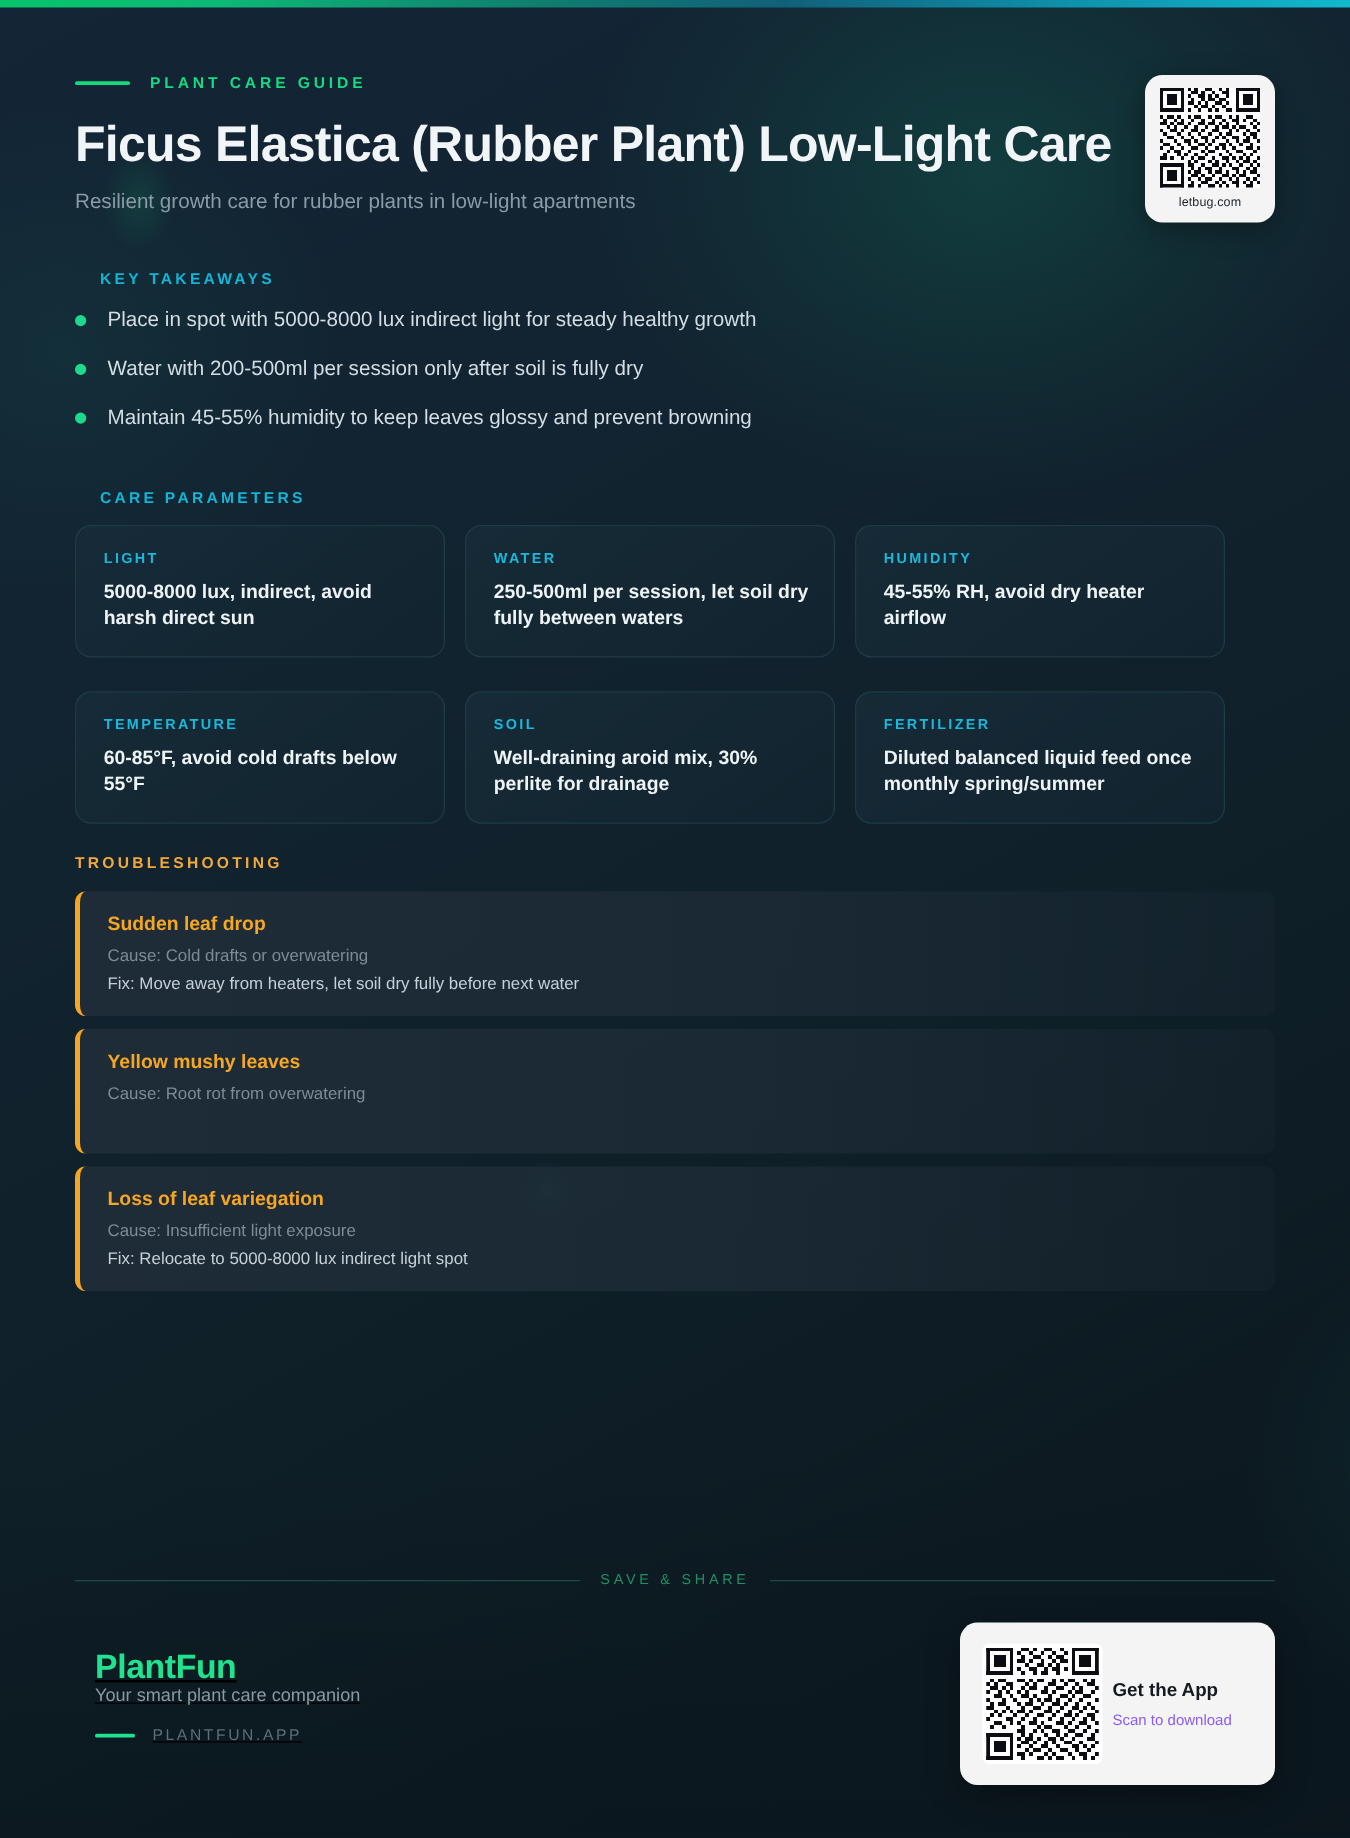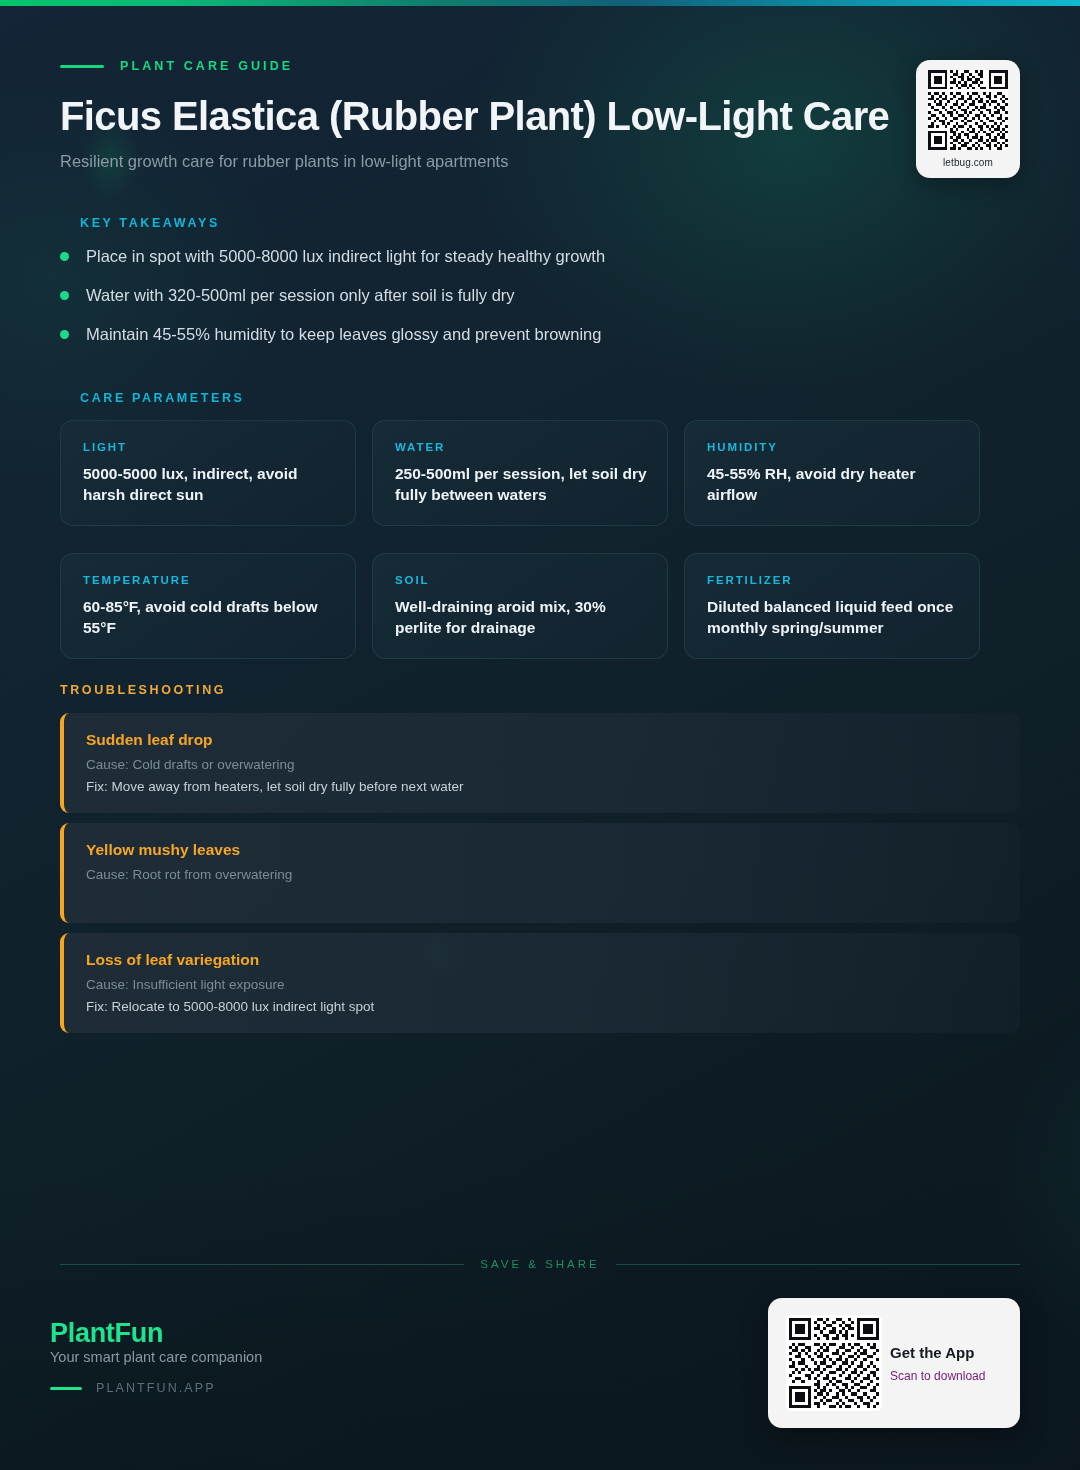--- a/index.html
+++ b/index.html
@@ -249,21 +249,21 @@
   }
   #footer-divider .label {
     font-size: 11.5px;
     letter-spacing: 3px;
     color: #1f8f64;
     font-weight: normal;
     white-space: nowrap;
   }
 
   
-  #footer-brand { position: absolute; left: 50px; top: 1318px; }
+  #footer-brand { position: absolute; left: 76px; top: 1318px; text-decoration: underline; }
   #brand-name {
     font-size: 27px;
     font-weight: bold;
     color: #1fe38f;
     letter-spacing: -0.3px;
   }
   #brand-tagline {
     font-size: 14.5px;
     color: #8b99a3;
   }
@@ -303,21 +303,21 @@
   }
   #footer-app-card .qr { width: 90px; height: 90px; }
   #footer-app-card .app-text { display: flex; flex-direction: column; gap: 8px; }
   #footer-app-card .app-title {
     font-size: 15px;
     font-weight: bold;
     color: #141a21;
   }
   #footer-app-card .app-sub {
     font-size: 12px;
-    color: #701a75;
+    color: #8b5cf6;
   }
 </style>
 </head>
 <body>
 
 <div id="bg-base"></div>
 <div id="bg-glow-top"></div>
 <div id="bg-glow-mid"></div>
 <div id="bg-glow-left"></div>
 <div id="bg-blob-a"></div>
@@ -581,34 +581,34 @@
 
   <div class="section-label cyan" style="left:60px; top:216px;">KEY TAKEAWAYS</div>
 
   <div id="takeaways">
     <div class="takeaway">
       <span class="takeaway-dot"></span>
       <span class="takeaway-text">Place in spot with 5000-8000 lux indirect light for steady healthy growth</span>
     </div>
     <div class="takeaway">
       <span class="takeaway-dot"></span>
-      <span class="takeaway-text">Water with 320-500ml per session only after soil is fully dry</span>
+      <span class="takeaway-text">Water with 200-500ml per session only after soil is fully dry</span>
     </div>
     <div class="takeaway">
       <span class="takeaway-dot"></span>
       <span class="takeaway-text">Maintain 45-55% humidity to keep leaves glossy and prevent browning</span>
     </div>
   </div>
 
   <div class="section-label cyan" style="left:60px; top:391px;">CARE PARAMETERS</div>
 
   <div id="params-grid">
     <div class="param-card">
       <div class="param-label">LIGHT</div>
-      <div class="param-value">5000-5000 lux, indirect, avoid harsh direct sun</div>
+      <div class="param-value">5000-8000 lux, indirect, avoid harsh direct sun</div>
     </div>
     <div class="param-card">
       <div class="param-label">WATER</div>
       <div class="param-value">250-500ml per session, let soil dry fully between waters</div>
     </div>
     <div class="param-card">
       <div class="param-label">HUMIDITY</div>
       <div class="param-value">45-55% RH, avoid dry heater airflow</div>
     </div>
     <div class="param-card">

